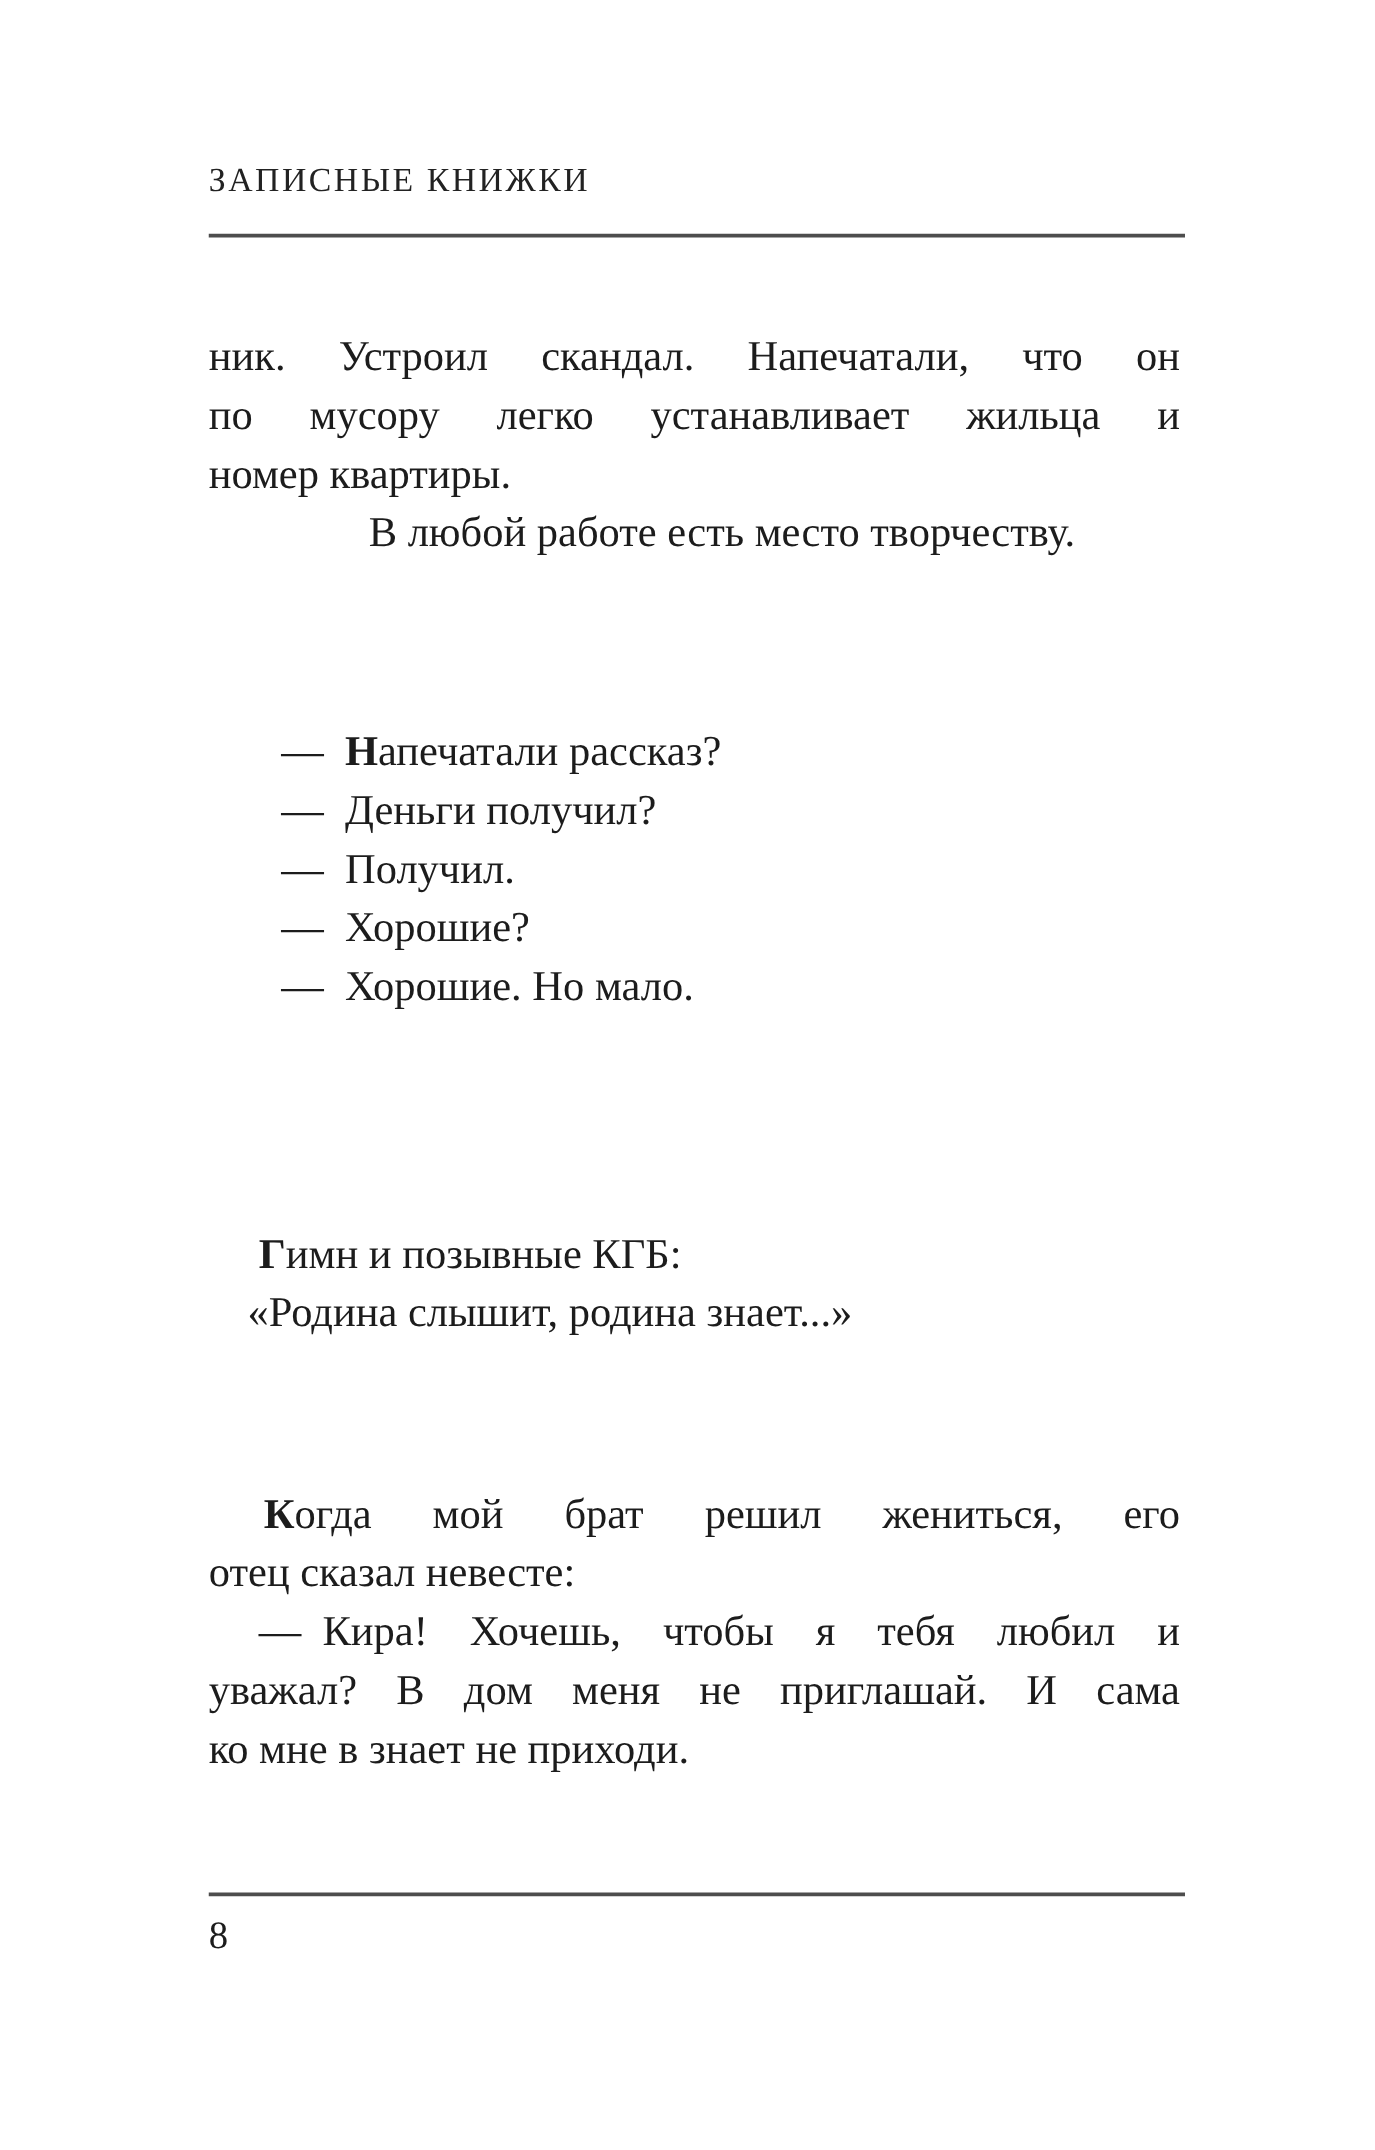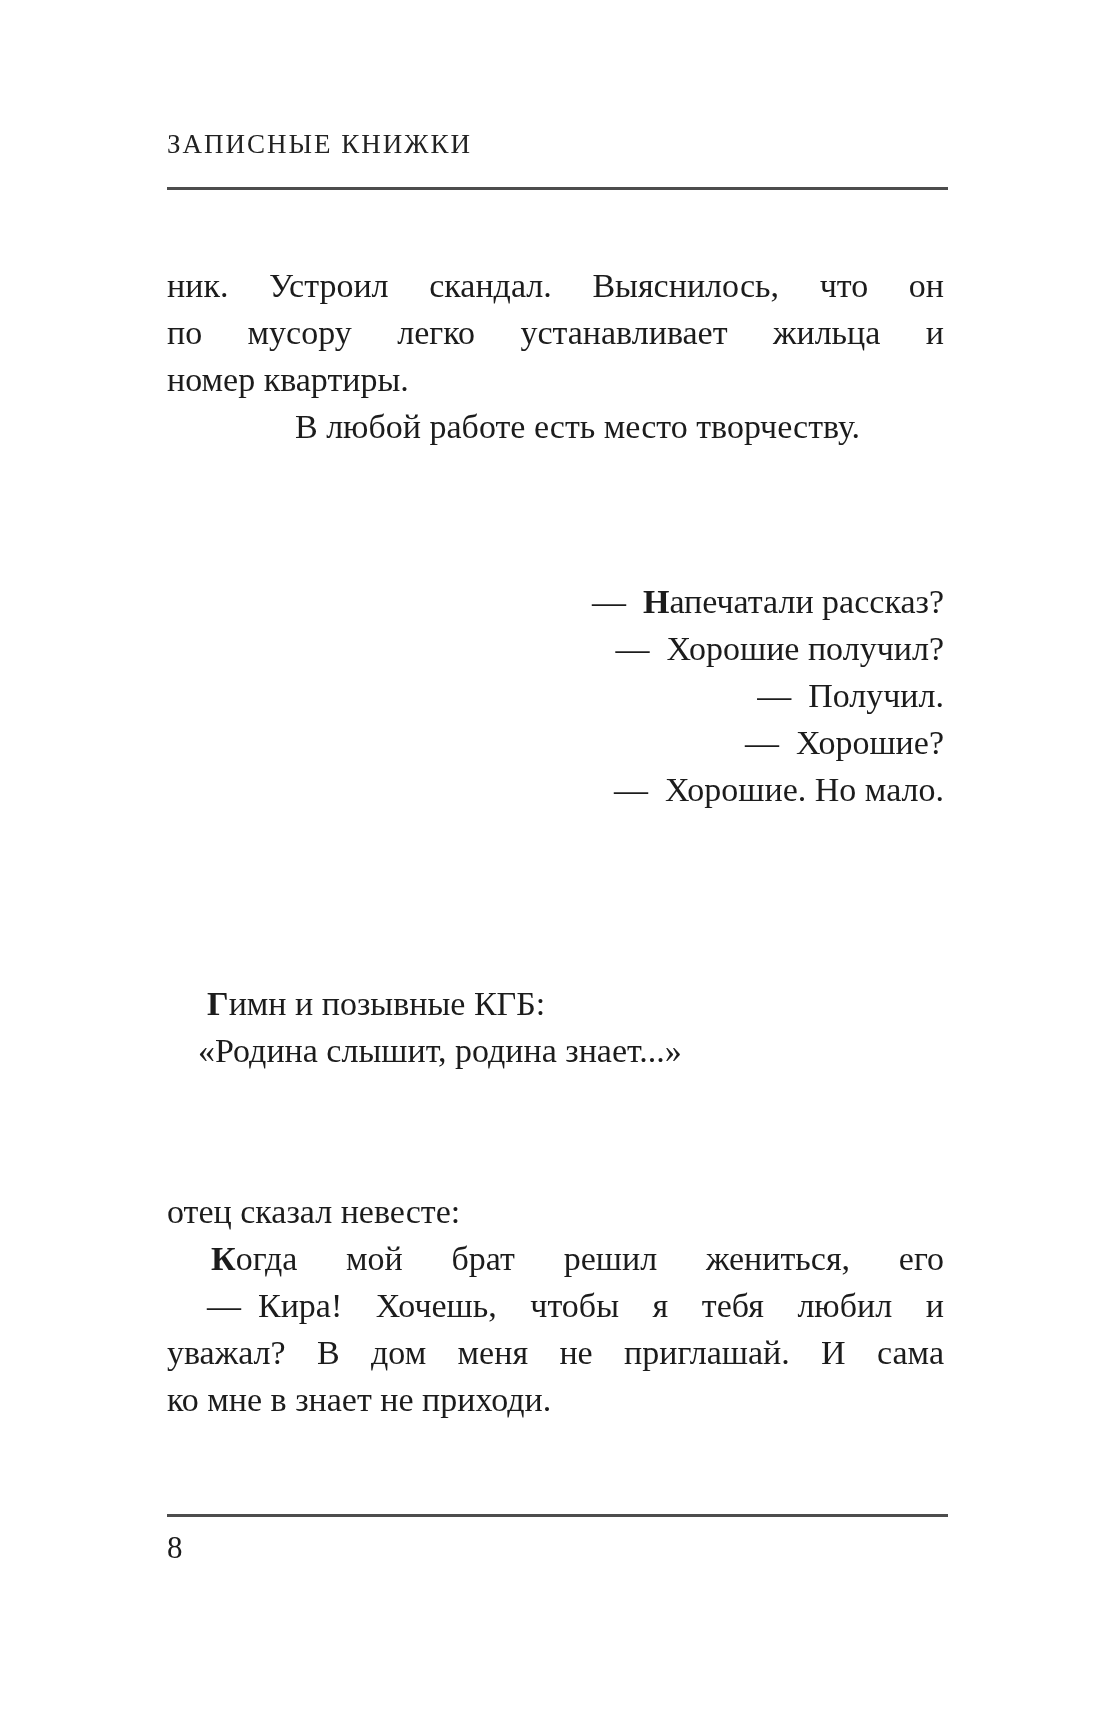--- a/index.html
+++ b/index.html
@@ -43,21 +43,21 @@
     font-size: 34px;
     line-height: 47px;
     color: #1c1c1c;
     text-align: left;
   }
   .just {
     text-align: justify;
     text-align-last: justify;
   }
   .ind { text-indent: 44px; text-align: center; }
-  .ind-d { text-indent: 58px; text-align: right; }
+  .ind-d { text-indent: 58px; }
   .ind-g { text-indent: 40px; }
   .ind-q { text-indent: 31px; }
   .lead { font-weight: 700; }
   .dash { margin-right: 17px; }
   .note-apartment { top: 262px; }
   .note-dialogue { top: 578px; }
   .note-kgb { top: 980px; }
   .note-brother { top: 1188px; }
   .foot-rule {
     position: absolute;
@@ -79,56 +79,56 @@
 </head>
 <body>
 
 <div class="page">
 
   <div class="running-title">ЗАПИСНЫЕ КНИЖКИ</div>
 
   <div class="head-rule"></div>
 
   <section class="block note-apartment">
-    <div class="line just">ник. Устроил скандал. Выяснилось, что он</div>
+    <div class="line just">ник. Устроил скандал. Напечатали, что он</div>
     <div class="line just">по мусору легко устанавливает жильца и</div>
     <div class="line">номер квартиры.</div>
     <div class="line ind">В любой работе есть место творчеству.</div>
   </section>
 
   <section class="block note-dialogue">
     <div class="line ind-d">
       <span class="dash">—</span><span class="lead">Н</span><span>апечатали рассказ?</span>
     </div>
     <div class="line ind-d">
-      <span class="dash">—</span><span>Хорошие получил?</span>
+      <span class="dash">—</span><span>Деньги получил?</span>
     </div>
     <div class="line ind-d">
       <span class="dash">—</span><span>Получил.</span>
     </div>
     <div class="line ind-d">
       <span class="dash">—</span><span>Хорошие?</span>
     </div>
     <div class="line ind-d">
       <span class="dash">—</span><span>Хорошие. Но мало.</span>
     </div>
   </section>
 
   <section class="block note-kgb">
     <div class="line ind-g">
       <span class="lead">Г</span><span>имн и позывные КГБ:</span>
     </div>
     <div class="line ind-q">«Родина слышит, родина знает...»</div>
   </section>
 
   <section class="block note-brother">
-    <div class="line">отец сказал невесте:</div>
     <div class="line just ind">
       <span class="lead">К</span><span>огда мой брат решил жениться, его</span>
     </div>
+    <div class="line">отец сказал невесте:</div>
     <div class="line just ind-g">
       <span class="dash">—</span><span>Кира! Хочешь, чтобы я тебя любил и</span>
     </div>
     <div class="line just">уважал? В дом меня не приглашай. И сама</div>
     <div class="line">ко мне в знает не приходи.</div>
   </section>
 
   <div class="foot-rule"></div>
 
   <div class="page-number">8</div>

